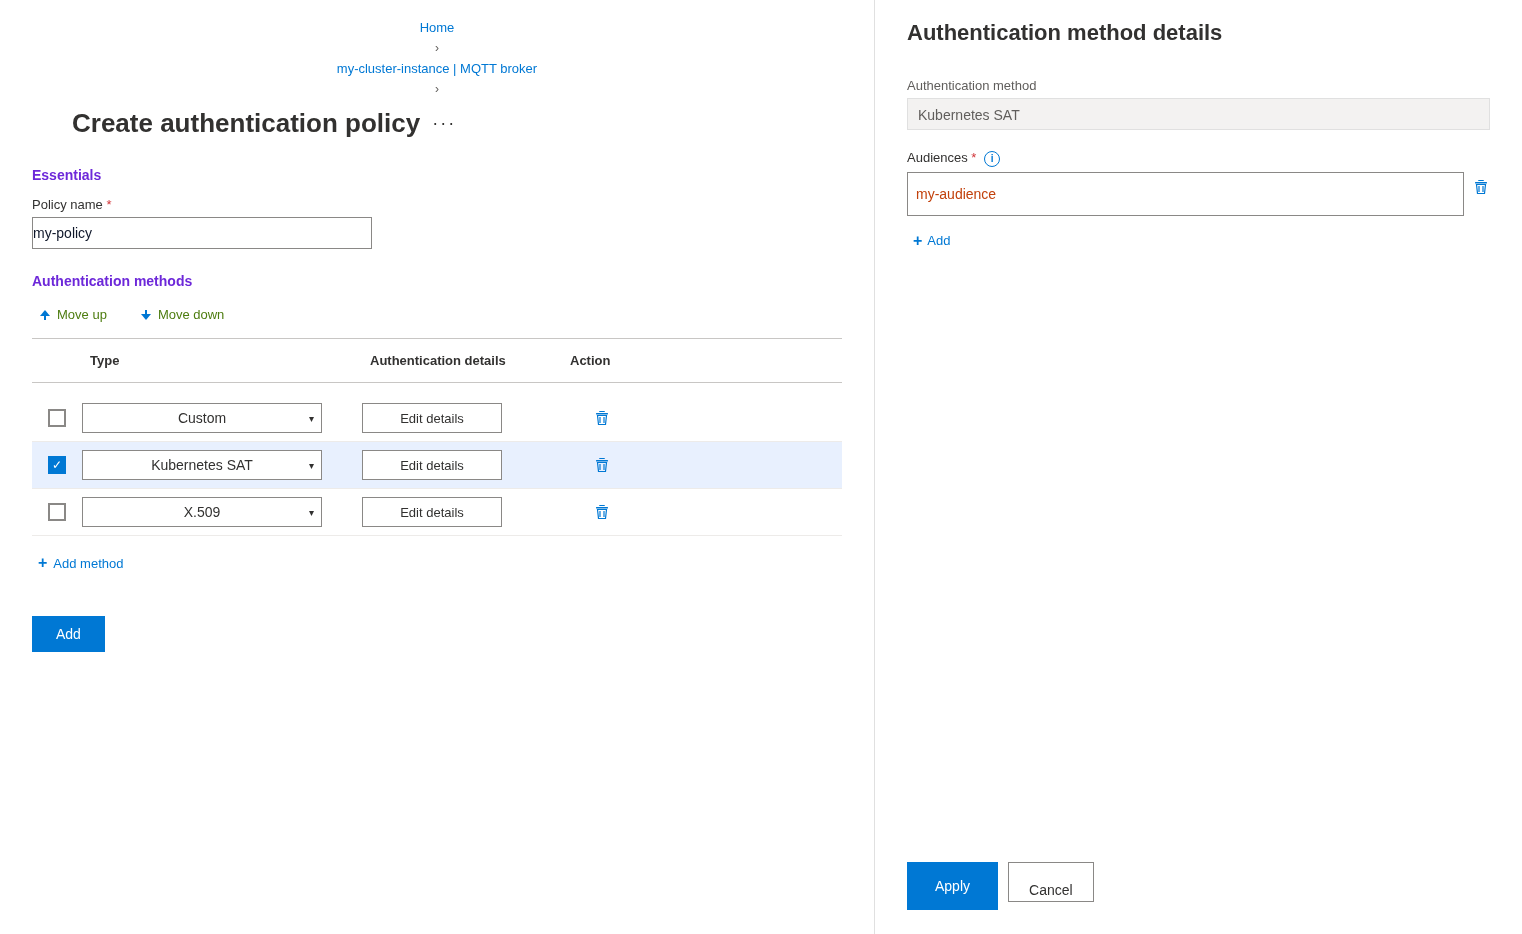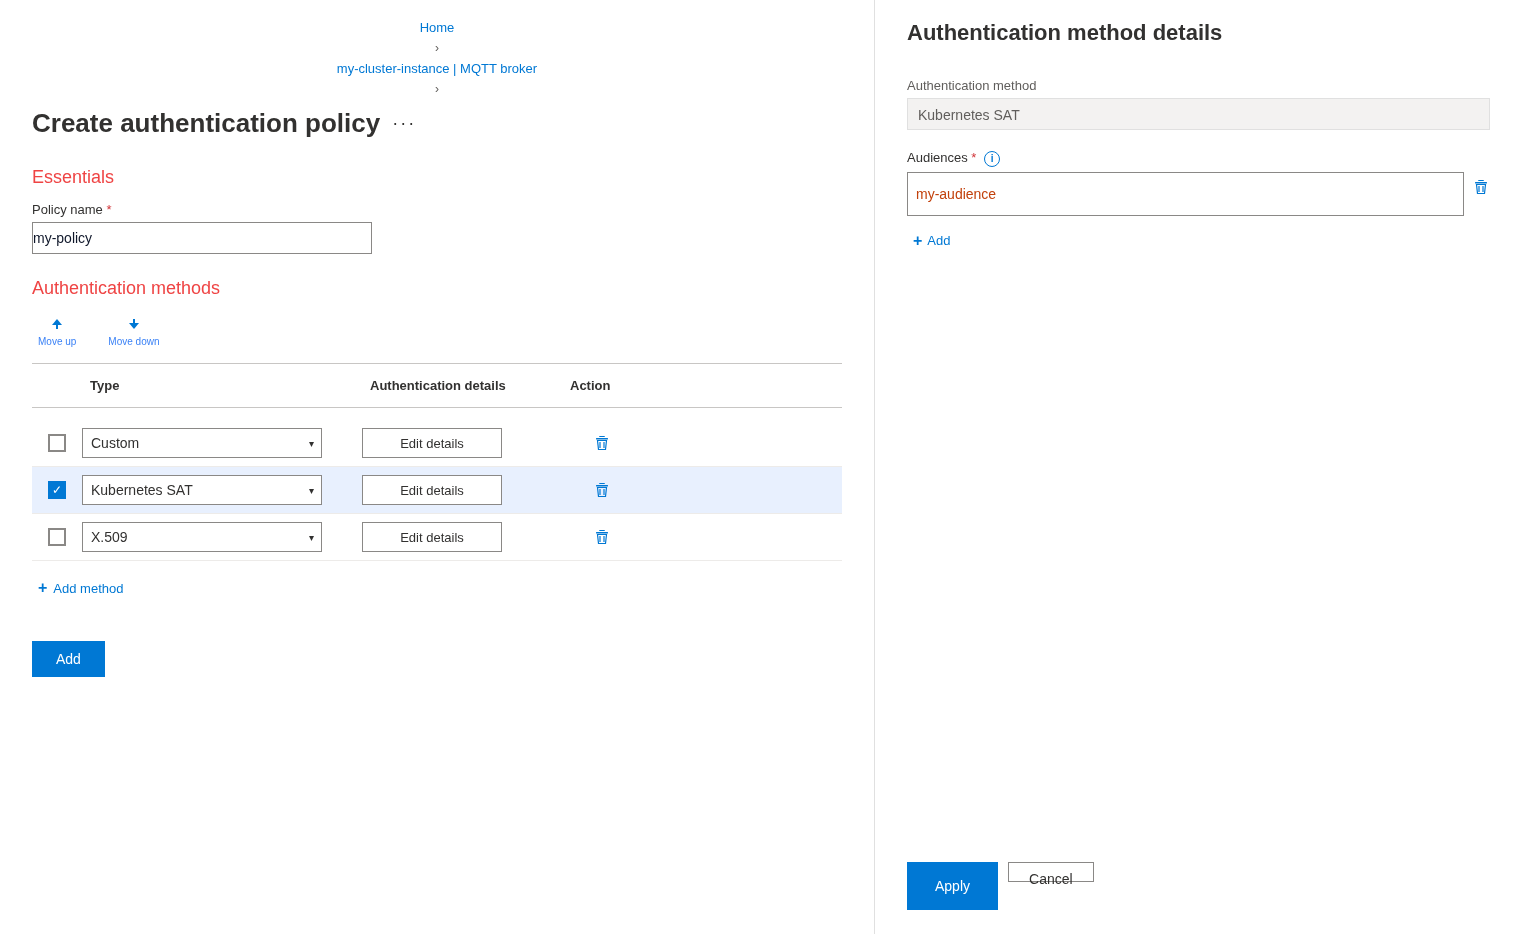--- a/index.html
+++ b/index.html
@@ -13,52 +13,52 @@
       overflow-y: auto;
     }
 
     .breadcrumb {
       display: flex; align-items: center; gap: 6px; font-size: 13px; color: #0078d4; margin-bottom: 12px; flex-direction: column;
     }
     .breadcrumb a { color: #0078d4; text-decoration: none; }
     .breadcrumb-sep { color: #605e5c; font-size: 12px; }
 
     .page-title-row {
-      display: flex; align-items: center; gap: 12px; margin-bottom: 28px;
+      display: flex; align-items: center; gap: 12px; margin-bottom: 28px; margin-left: 40px;
     }
     .page-title {
       font-size: 26px; font-weight: 600; color: #323130;
     }
     .page-menu-icon {
       font-size: 18px; color: #323130; cursor: pointer; letter-spacing: 2px;
     }
 
     .section-title {
-      font-size: 18px; font-weight: 400; margin-bottom: 14px; color: #ef4444;
+      font-size: 14px; font-weight: 700; margin-bottom: 14px; color: #6d28d9;
     }
 
     .field-label {
       font-size: 13px; margin-bottom: 5px; color: #323130;
     }
     .required-star { color: #d13438; }
 
     .text-input {
       width: 340px; height: 32px; border: 1px solid #8a8886; padding: 0 0; font-size: 14px; color: #0f172a; outline: none;
     }
 
     .auth-methods-section { margin-top: 24px; }
     .auth-methods-desc {
       font-size: 13px; color: #605e5c; margin-bottom: 16px; max-width: 820px;
     }
 
     .move-controls {
       display: flex; align-items: center; gap: 20px; margin-bottom: 12px;
     }
     .move-btn {
-      display: flex; align-items: center; gap: 5px; background: none; border: none; color: #3b82f6; cursor: pointer; font-size: 10px; padding: 4px 6px; flex-direction: column;
+      display: flex; align-items: center; gap: 5px; background: none; border: none; color: #4d7c0f; cursor: pointer; font-size: 13px; padding: 4px 6px;
     }
     .move-arrow-up, .move-arrow-down {
       width: 14px; height: 14px; display: inline-block;
     }
 
     .table-header {
       display: grid; grid-template-columns: 50px 280px 200px 80px; gap: 0; border-bottom: 1px solid #c8c6c4; padding-bottom: 8px; margin-bottom: 12px;
     }
     .table-header-cell {
       font-size: 13px; font-weight: 600; color: #323130; padding: 6px 8px;
@@ -72,21 +72,21 @@
     .checkbox-cell { display: flex; justify-content: center; align-items: center; }
     .checkbox {
       width: 18px; height: 18px; border: 2px solid #8a8886; cursor: pointer; display: flex; align-items: center; justify-content: center; background: #fff;
     }
     .checkbox.checked { background: #0078d4; border-color: #0078d4; }
     .checkbox-check { color: #fff; font-size: 12px; }
     .select-wrapper {
       position: relative; width: 240px;
     }
     .select-wrapper select {
-      width: 100%; height: 30px; border: 1px solid #8a8886; padding: 0 8px; font-size: 14px; color: #323130; background: #fff; cursor: pointer; appearance: none; -webkit-appearance: none;
+      width: 100%; height: 30px; border: 1px solid #8a8886; padding: 0 8px; font-size: 14px; color: #323130; background: #fff; cursor: pointer; appearance: none; text-align: center; -webkit-appearance: none;
     }
     .select-chevron {
       position: absolute; right: 8px; top: 50%; transform: translateY(-50%); pointer-events: none; color: #323130; font-size: 10px;
     }
 
     .edit-details-btn {
       width: 140px; height: 30px; border: 1px solid #8a8886; background: #fff; color: #323130; font-size: 13px; cursor: pointer;
     }
 
     .delete-icon {
@@ -132,21 +132,21 @@
       display: flex; align-items: center; gap: 5px; background: none; border: none; color: #0078d4; cursor: pointer; font-size: 13px; padding: 4px 6px; margin-top: 8px;
     }
 
     .panel-footer {
       position: absolute; bottom: 24px; left: 32px; display: flex; gap: 10px;
     }
     .apply-btn {
       background: #0078d4; color: #fff; border: none; padding: 8px 28px; font-size: 14px; cursor: pointer; height: 48px; min-width: 80px;
     }
     .cancel-btn {
-      background: #fff; color: #323130; border: 1px solid #8a8886; padding: 8px 20px; font-size: 14px; cursor: pointer; height: 20px;
+      background: #fff; color: #323130; border: 1px solid #8a8886; padding: 19px 20px; font-size: 14px; cursor: pointer; height: 20px;
     }
 
     .divider { border: none; border-top: 1px solid #c8c6c4; margin: 8px 0; }
 
     .info-icon {
       display: inline-flex; align-items: center; justify-content: center; width: 16px; height: 16px; border: 1px solid #0078d4; border-radius: 50%; color: #0078d4; font-size: 10px; font-weight: 700; cursor: pointer; margin-left: 4px;
     }
 
     .trash-svg { width: 18px; height: 18px; }
   </style>

